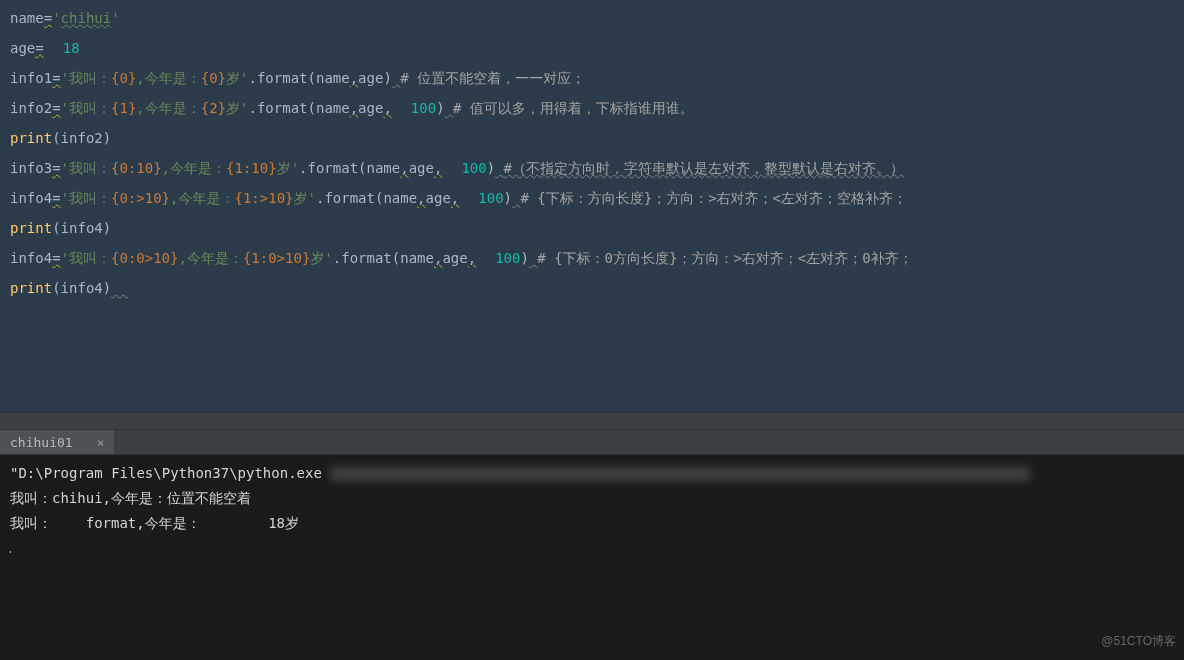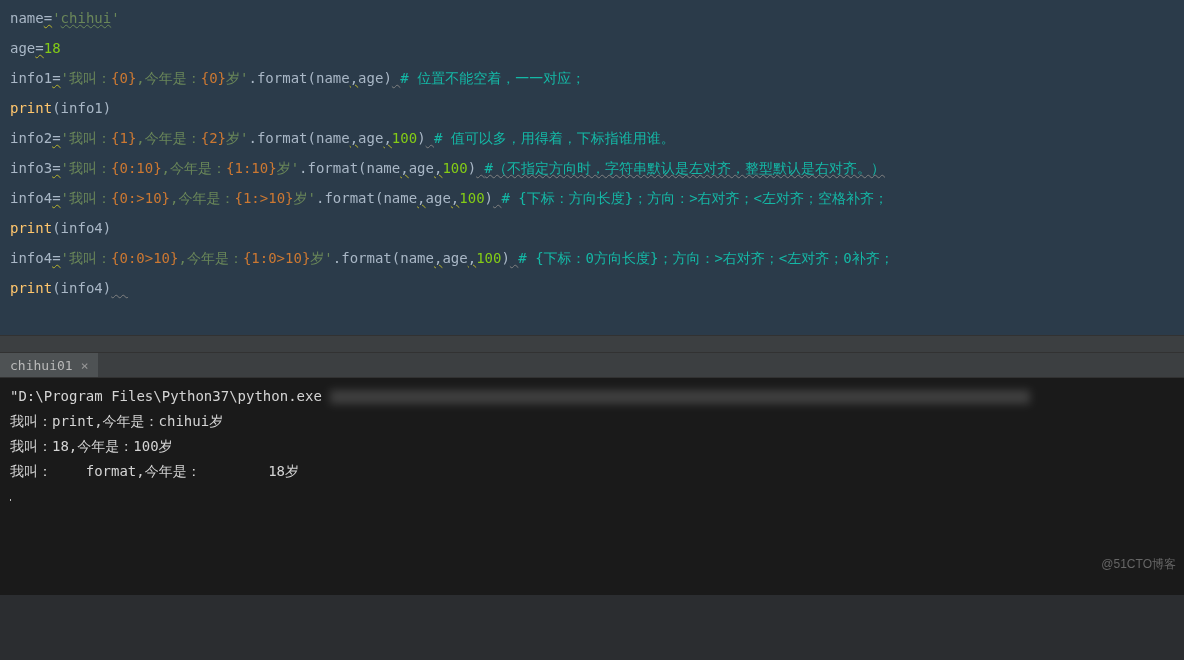--- a/index.html
+++ b/index.html
@@ -1,64 +1,63 @@
 <!DOCTYPE html>
 <html><head>
   <meta charset="utf-8">
   <style>
     * { margin: 0; padding: 0; box-sizing: border-box; }
     body { width: 1184px; height: 660px; background: #2b2d30; font-family: 'Consolas', 'Monaco', monospace; font-size: 14px; color: #bcbec4; overflow: hidden; }
-    .editor-pane { background: #2b3b4a; padding: 3px 10px; height: 335px; overflow: hidden; line-height: 30px; }
+    .editor-pane { background: #2b3b4a; padding: 3px 10px; height: 412px; overflow: hidden; line-height: 30px; }
     .separator-bar { height: 18px; background: #3c3f41; border-top: 1px solid #323232; border-bottom: 1px solid #323232; }
     .tab-bar { display: flex; background: #3c3f41; height: 25px; align-items: center; border-bottom: 1px solid #323232; }
-    .tab { display: flex; align-items: center; padding: 0 10px; height: 100%; background: #4e5254; color: #bbbbbb; font-size: 13px; }
+    .tab { display: flex; align-items: center; padding: 0 10px; height: 100%; background: #4e5254; color: #bbbbbb; font-size: 13px; gap: 16px; }
     .tab-close { margin-left: 8px; color: #999; font-size: 13px; cursor: pointer; }
     .console-pane { background: #1a1a1a; padding: 6px 10px; height: 217px; color: #d4d4d4; line-height: 25px; font-size: 14px; position: relative; }
     .code-line { white-space: pre; }
     .console-line { white-space: pre; color: #d4d4d4; }
     .console-path { color: #d4d4d4; }
     .blurred { display: inline-block; filter: blur(4px); background: #666; width: 700px; height: 14px; vertical-align: middle; opacity: 0.5; }
     .var { color: #a9b7c6; }
     .op { color: #a9b7c6; }
     .str { color: #6a8759; }
     .fmt { color: #cc7832; }
-    .num { color: #84cc16; }
+    .num { color: #14b8a6; margin-left: 19px; }
     .func { color: #ffc66d; }
-    .comment { color: #14b8a6; text-align: center; }
+    .comment { color: #a3a3a3; text-align: center; }
     .typo { text-decoration: underline wavy #6a8759; text-decoration-thickness: 1px; }
     .warn { text-decoration: underline wavy #bbb529; text-decoration-thickness: 1px; }
     .squiggle { text-decoration: underline wavy #808080; text-decoration-thickness: 1px; }
     .caret { border-bottom: 2px solid #bbbbbb; width: 1px; display: inline-block; }
     .watermark { position: absolute; bottom: 18px; right: 8px; color: #666; font-size: 12px; font-family: sans-serif; }
   </style>
 </head>
 <body>
 
 <div class="editor-pane">
   <div class="code-line"><span class="var">name</span><span class="op warn">=</span><span class="str">'<span class="typo">chihui</span>'</span></div>
   <div class="code-line"><span class="var">age</span><span class="op warn">=</span><span class="num">18</span></div>
   <div class="code-line"><span class="var">info1</span><span class="op warn">=</span><span class="str">'我叫：<span class="fmt">{0}</span>,今年是：<span class="fmt">{0}</span>岁'</span><span class="op">.</span><span class="var">format</span><span class="op">(</span><span class="var">name</span><span class="op warn">,</span><span class="var">age</span><span class="op">)</span><span class="squiggle"> </span><span class="comment"># 位置不能空着，一一对应；</span></div>
-  <div class="code-line"><span class="func">print</span><span class="op">(</span><span class="var">info1</span><span class="op">)</span></div>
   <div class="code-line"><span class="var">info2</span><span class="op warn">=</span><span class="str">'我叫：<span class="fmt">{1}</span>,今年是：<span class="fmt">{2}</span>岁'</span><span class="op">.</span><span class="var">format</span><span class="op">(</span><span class="var">name</span><span class="op warn">,</span><span class="var">age</span><span class="op warn">,</span><span class="num">100</span><span class="op">)</span><span class="squiggle"> </span><span class="comment"># 值可以多，用得着，下标指谁用谁。</span></div>
+  <div class="code-line"><span class="func">print</span><span class="op">(</span><span class="var">info2</span><span class="op">)</span></div>
   <div class="code-line"><span class="var">info3</span><span class="op warn">=</span><span class="str">'我叫：<span class="fmt">{0:10}</span>,今年是：<span class="fmt">{1:10}</span>岁'</span><span class="op">.</span><span class="var">format</span><span class="op">(</span><span class="var">name</span><span class="op warn">,</span><span class="var">age</span><span class="op warn">,</span><span class="num">100</span><span class="op">)</span><span class="squiggle"> </span><span class="comment squiggle">#（不指定方向时，字符串默认是左对齐，整型默认是右对齐。）</span></div>
   <div class="code-line"><span class="var">info4</span><span class="op warn">=</span><span class="str">'我叫：<span class="fmt">{0:&gt;10}</span>,今年是：<span class="fmt">{1:&gt;10}</span>岁'</span><span class="op">.</span><span class="var">format</span><span class="op">(</span><span class="var">name</span><span class="op warn">,</span><span class="var">age</span><span class="op warn">,</span><span class="num">100</span><span class="op">)</span><span class="squiggle"> </span><span class="comment"># {下标：方向长度}；方向：&gt;右对齐；&lt;左对齐；空格补齐；</span></div>
   <div class="code-line"><span class="func">print</span><span class="op">(</span><span class="var">info4</span><span class="op">)</span></div>
   <div class="code-line"><span class="var">info4</span><span class="op warn">=</span><span class="str">'我叫：<span class="fmt">{0:0&gt;10}</span>,今年是：<span class="fmt">{1:0&gt;10}</span>岁'</span><span class="op">.</span><span class="var">format</span><span class="op">(</span><span class="var">name</span><span class="op warn">,</span><span class="var">age</span><span class="op warn">,</span><span class="num">100</span><span class="op">)</span><span class="squiggle"> </span><span class="comment"># {下标：0方向长度}；方向：&gt;右对齐；&lt;左对齐；0补齐；</span></div>
   <div class="code-line"><span class="func">print</span><span class="op">(</span><span class="var">info4</span><span class="op">)</span><span class="squiggle">  </span></div>
 </div>
 
 <div class="separator-bar"></div>
 
 <div class="tab-bar">
   <div class="tab">
     <span>chihui01</span>
     <span class="tab-close">×</span>
   </div>
 </div>
 
 <div class="console-pane">
   <div class="console-line"><span class="console-path">"D:\Program Files\Python37\python.exe</span> <span class="blurred"></span></div>
-  <div class="console-line">我叫：print,今年是：chihui岁</div>
-  <div class="console-line">我叫：18,今年是：100岁</div>
+  <div class="console-line">我叫：chihui,今年是：位置不能空着</div>
   <div class="console-line">我叫：    format,今年是：        18岁</div>
   <div class="console-line"><span class="caret"></span></div>
   <div class="watermark">@51CTO博客</div>
 </div>
 
 </body></html>

